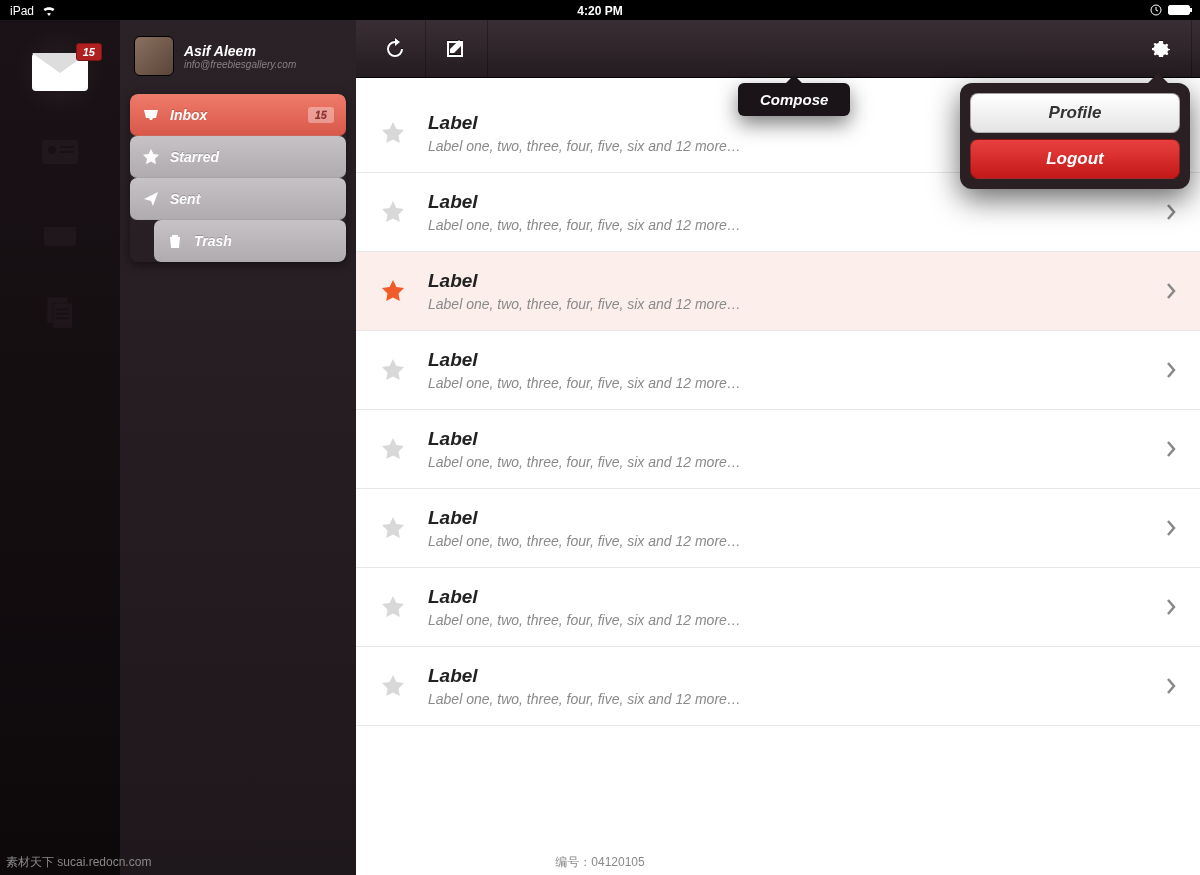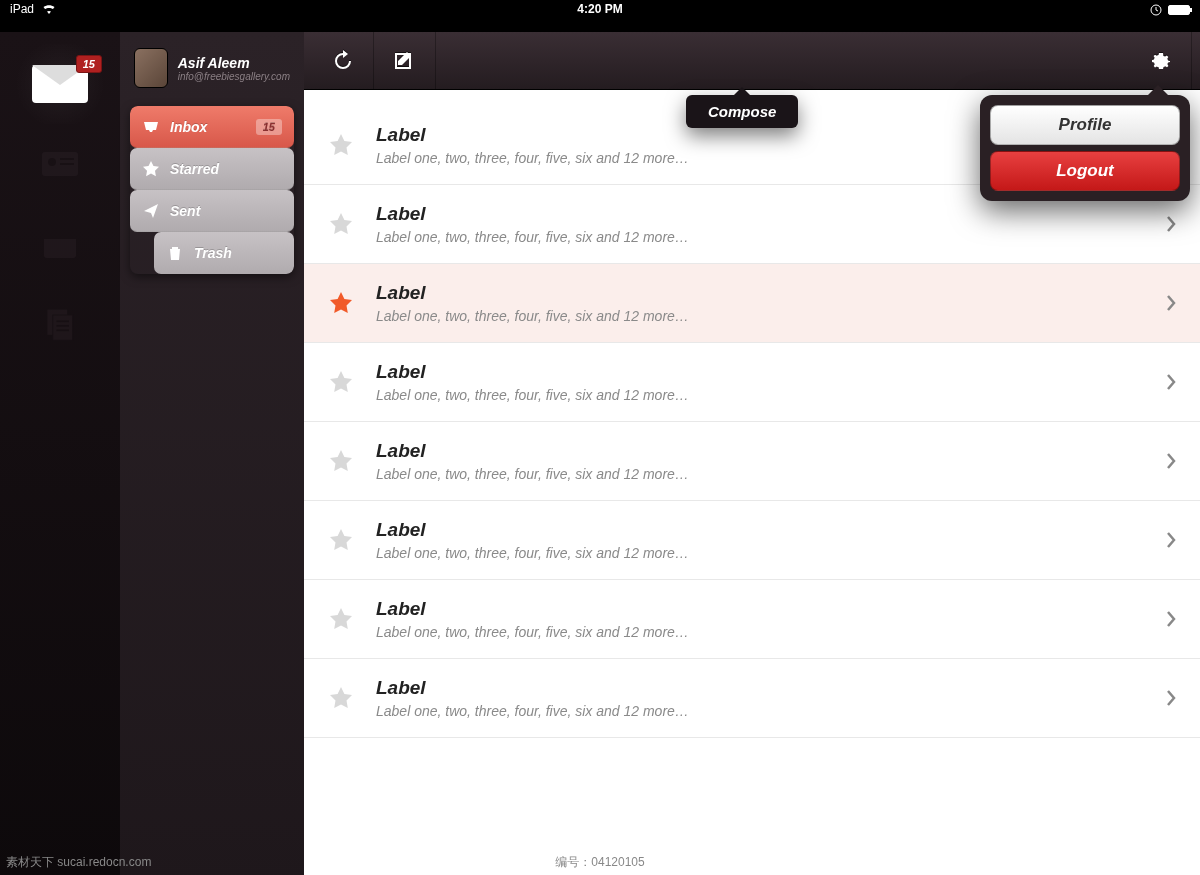--- a/index.html
+++ b/index.html
@@ -1,19 +1,19 @@
 <!DOCTYPE html>
 <html><head>
 <meta charset="utf-8">
 <style>
 * { margin: 0; padding: 0; box-sizing: border-box; font-family: -apple-system, Helvetica, Arial, sans-serif; }
 body { width: 1200px; height: 875px; background: #000; overflow: hidden; position: relative; }
 
 
-.status-bar { height: 20px; background: #000; color: #fff; display: flex; align-items: flex-end; padding: 16px 10px; font-size: 12px; position: relative; }
+.status-bar { height: 20px; background: #000; color: #fff; display: flex; align-items: flex-start; padding: 4px 10px; font-size: 12px; position: relative; }
 .status-left { display: flex; align-items: center; gap: 8px; }
 .status-center { position: absolute; left: 50%; transform: translateX(-50%); font-weight: 600; }
 .status-right { margin-left: auto; display: flex; align-items: center; gap: 6px; }
 .wifi-icon { width: 14px; height: 10px; }
 .battery-icon { width: 22px; height: 10px; border: 1px solid #fff; border-radius: 2px; position: relative; }
 .battery-icon::after { content: ''; position: absolute; right: -3px; top: 2px; width: 2px; height: 4px; background: #fff; }
 .battery-fill { background: #fff; height: 100%; width: 100%; }
 
 
 .app { display: flex; height: 855px; font-style: italic; }
@@ -22,21 +22,21 @@
 .icon-rail { width: 120px; background: linear-gradient(#1a1216, #0d090b); display: flex; flex-direction: column; align-items: center; padding-top: 12px; }
 .rail-item { width: 100px; height: 80px; display: flex; align-items: center; justify-content: center; position: relative; opacity: 0.25; }
 .rail-item.active { opacity: 1; background: radial-gradient(circle at 50% 50%, rgba(255,255,255,0.05), transparent 70%); }
 .mail-icon-wrap { position: relative; }
 .mail-glyph { width: 56px; height: 38px; background: #fff; border-radius: 4px; position: relative; }
 .mail-glyph::before { content: ''; position: absolute; top: 0; left: 0; right: 0; height: 0; border-left: 28px solid transparent; border-right: 28px solid transparent; border-top: 20px solid #ddd; }
 .rail-badge { position: absolute; top: -10px; right: -14px; background: #b02020; color: #fff; font-size: 11px; font-weight: bold; padding: 2px 6px; border-radius: 3px; border: 1px solid #7a1515; }
 .rail-icon-dark { width: 44px; height: 36px; }
 
 
-.folder-sidebar { width: 184px; background: linear-gradient(#2b2227, #1e171b); padding: 12px 0; }
+.folder-sidebar { width: 236px; background: linear-gradient(#2b2227, #1e171b); padding: 12px 0; }
 .profile { display: flex; align-items: center; gap: 10px; padding: 4px 14px 18px; }
 .avatar { width: 40px; height: 40px; border-radius: 6px; background: linear-gradient(135deg,#8a7060,#5a4538); border: 1px solid #000; }
 .profile-name { color: #fff; font-size: 14px; font-weight: 600; }
 .profile-email { color: #8a7f84; font-size: 10px; }
 .folders { margin: 0 10px; border-radius: 8px; overflow: hidden; box-shadow: 0 3px 10px rgba(0,0,0,.5); }
 .folder { height: 42px; display: flex; align-items: center; padding: 0 12px; gap: 10px; background: linear-gradient(#c7c2c5, #b0abae); border-bottom: 1px solid rgba(0,0,0,.15); color: #fff; font-size: 14px; font-weight: 600; text-shadow: 0 -1px 0 rgba(0,0,0,.2); cursor: pointer; border-radius: 7px; }
 .folder.active { background: linear-gradient(#ef7b6a, #d8584a); }
 .folder:last-child { border-bottom: none; margin-left: 24px; }
 .folder-icon { width: 18px; height: 18px; flex-shrink: 0; }
 .folder-badge { margin-left: auto; background: rgba(255,255,255,.35); color: #8a3030; font-size: 11px; font-weight: bold; padding: 2px 7px; border-radius: 3px; }
@@ -47,21 +47,21 @@
 .toolbar { height: 58px; background: linear-gradient(#3a2e34, #241c20); display: flex; align-items: center; padding: 0 8px; border-bottom: 1px solid #000; }
 .tb-btn { width: 62px; height: 58px; display: flex; align-items: center; justify-content: center; cursor: pointer; border-right: 1px solid rgba(0,0,0,.3); }
 .tb-btn svg { filter: drop-shadow(0 -1px 0 rgba(0,0,0,.6)); }
 .tb-right { margin-left: auto; }
 
 
 .tooltip { position: absolute; top: 63px; left: 382px; background: #1a1418; color: #fff; padding: 8px 22px; font-size: 15px; font-weight: 600; border-radius: 6px; box-shadow: 0 8px 20px rgba(0,0,0,.5); z-index: 20; }
 .tooltip::before { content: ''; position: absolute; top: -8px; left: 50%; margin-left: -8px; border-left: 8px solid transparent; border-right: 8px solid transparent; border-bottom: 8px solid #1a1418; }
 
 
-.popover { position: absolute; top: 63px; right: 10px; width: 210px; background: #2a2024; border-radius: 12px; padding: 10px; box-shadow: 0 10px 30px rgba(0,0,0,.6); z-index: 20; }
+.popover { position: absolute; top: 63px; right: 10px; width: 230px; background: #2a2024; border-radius: 12px; padding: 10px; box-shadow: 0 10px 30px rgba(0,0,0,.6); z-index: 20; }
 .popover::before { content: ''; position: absolute; top: -10px; right: 22px; border-left: 10px solid transparent; border-right: 10px solid transparent; border-bottom: 10px solid #2a2024; }
 .pop-btn { height: 40px; border-radius: 8px; display: flex; align-items: center; justify-content: center; font-size: 17px; font-weight: 600; margin-bottom: 6px; cursor: pointer; border: 1px solid rgba(0,0,0,.3); }
 .pop-btn:last-child { margin-bottom: 0; }
 .pop-btn.white { background: linear-gradient(#fff, #e4e4e4); color: #333; }
 .pop-btn.blue { background: linear-gradient(#3a6ef0, #1040c8); color: #fff; }
 .pop-btn.red { background: linear-gradient(#e84040, #c41818); color: #fff; }
 
 
 .messages { flex: 1; overflow: hidden; }
 .msg-row { display: flex; align-items: center; padding: 18px 24px; border-bottom: 1px solid #e8e8e8; gap: 22px; cursor: pointer; }

